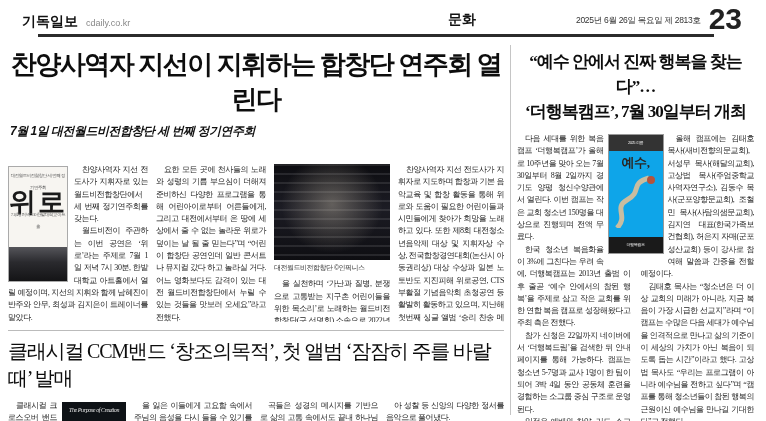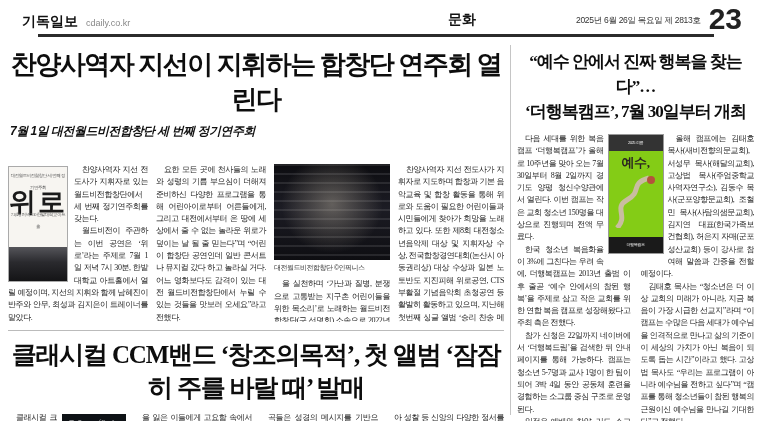--- a/index.html
+++ b/index.html
@@ -38,34 +38,34 @@
   .wiro-foot{font-size:4.5px;color:#666;margin-top:1px;letter-spacing:-0.5px;}
   .wiro-photo{position:absolute;bottom:0;left:0;right:0;height:34px;
               background:linear-gradient(180deg,#55555a 0%,#2a2a2e 45%,#141416 100%);}
   .choir-photo{width:100%;height:96px;
      background:
        radial-gradient(ellipse at 50% 42%,rgba(215,205,185,0.38),rgba(0,0,0,0) 62%),
        repeating-linear-gradient(180deg,rgba(255,255,255,0.10) 0 2px,rgba(255,255,255,0) 2px 9px),
        linear-gradient(180deg,#0c0c10 0%,#1c1c24 45%,#0e0e12 100%);}
   .hdivider{height:1px;background:#bbb;margin:8px 0 2px;}
   
-  .bot-h2{font-size:25px;font-weight:bold;text-align:center;margin:7px 0 8px;letter-spacing:-1.2px;color:#0d0d0d;}
+  .bot-h2{font-size:20px;font-weight:normal;margin:7px 0 8px;letter-spacing:-1.2px;color:#0d0d0d;}
   .bcols{display:flex;gap:8px;height:114px;overflow:hidden;}
   .bcols .col{width:118px;flex-shrink:0;}
   .album-cover{float:right;width:64px;height:84px;margin:2px 0 2px 5px;background:#0e1216;position:relative;overflow:hidden;}
   .album-title{color:#e9e9e9;font-style:italic;font-size:6px;line-height:7px;text-align:center;padding-top:5px;}
   .album-art{position:absolute;bottom:0;left:0;}
   
   .r-head{font-size:17px;line-height:25px;font-weight:bold;text-align:center;margin:12px 0 9px;letter-spacing:-1px;color:#0d0d0d;}
   .rbody{position:relative;display:flex;gap:10px;height:302px;overflow:hidden;}
   .ra,.rb{flex:1;min-width:0;}
   .spacer-r{float:right;width:27px;height:124px;}
   .spacer-l{float:left;width:27px;height:124px;}
   .camp-poster{position:absolute;left:50%;transform:translateX(-50%);top:1px;width:54px;height:118px;
-               border:1px solid #999;background:#84cc16;overflow:hidden;text-align:center;}
+               border:1px solid #999;background:#0ea5e9;overflow:hidden;text-align:center;}
   .camp-top{background:#333;color:#eee;font-size:4px;padding:2px 0;font-family:"Liberation Sans",sans-serif;}
   .camp-title{font-size:13px;font-weight:bold;color:#2a2520;margin-top:6px;}
   .camp-bottom{position:absolute;bottom:0;left:0;right:0;background:#1a1a1a;color:#fff;font-size:4px;
                padding:2px 0;font-family:"Liberation Sans",sans-serif;}
 </style>
 </head>
 <body>
 
 <div class="page">
 

